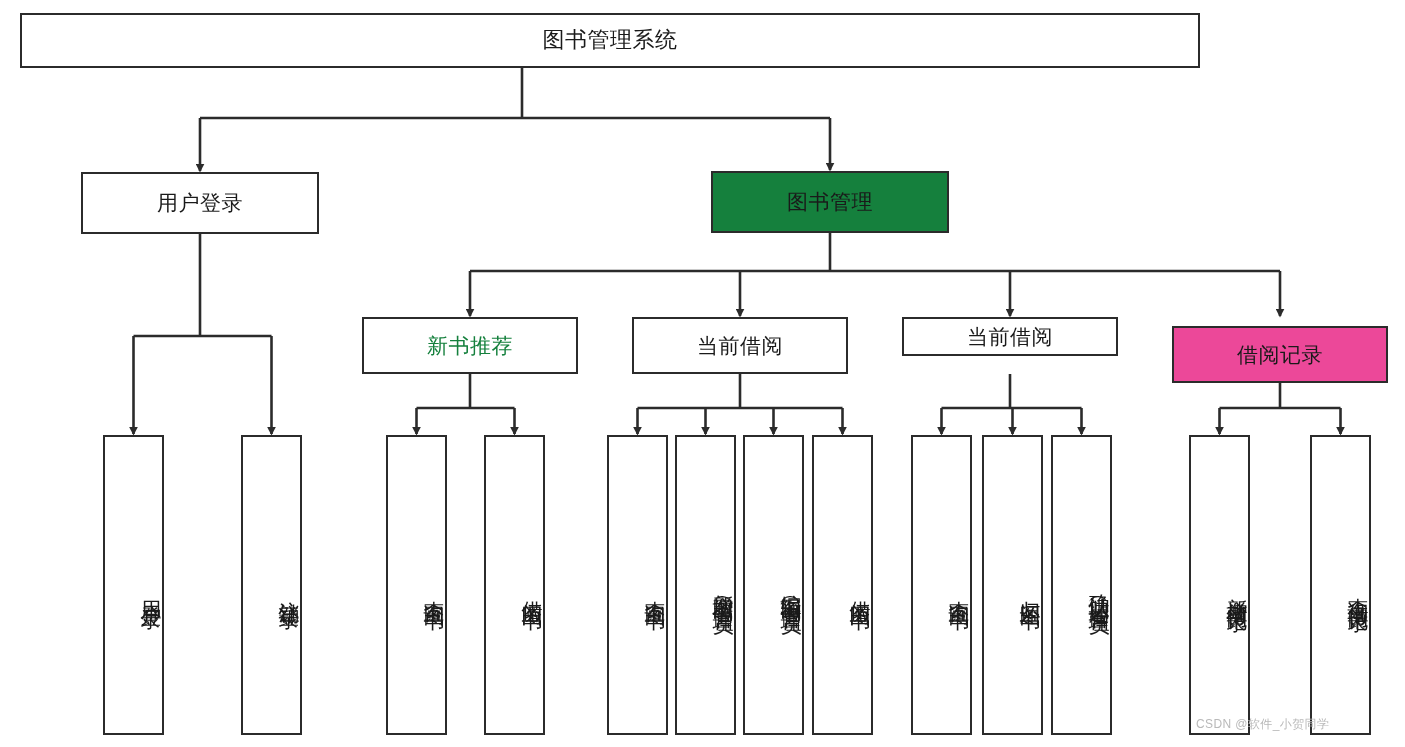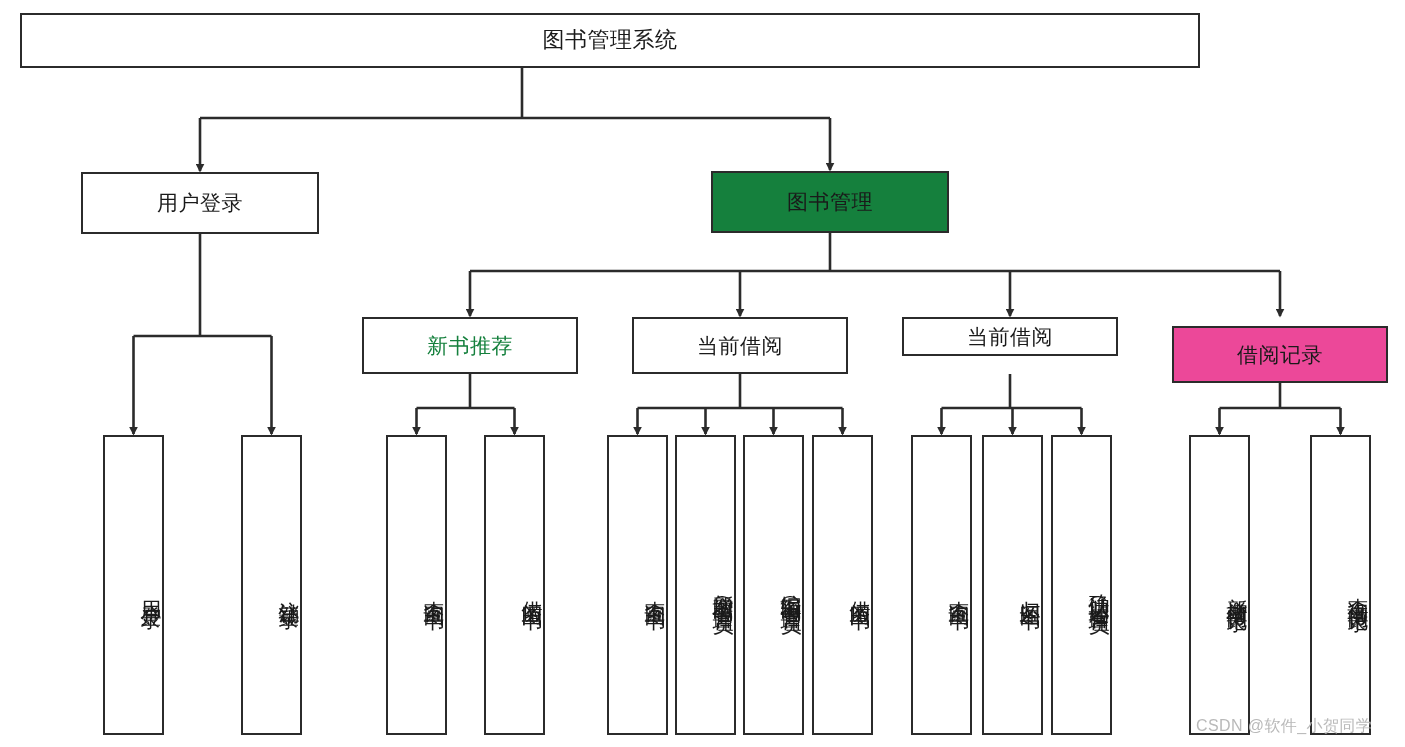--- a/index.html
+++ b/index.html
@@ -48,21 +48,21 @@
     padding-top: 10px;
     align-items: flex-start;
     justify-content: center;
   }
   .node-root {
     font-size: 22px;
   }
   .watermark {
     position: absolute;
     color: #b9b9b9;
-    font-size: 16px;
+    font-size: 12px;
     white-space: nowrap;
     letter-spacing: 0.4px;
     pointer-events: none;
   }
 </style>
 </head>
 <body>
 
 <div id="diagram-root">
 

